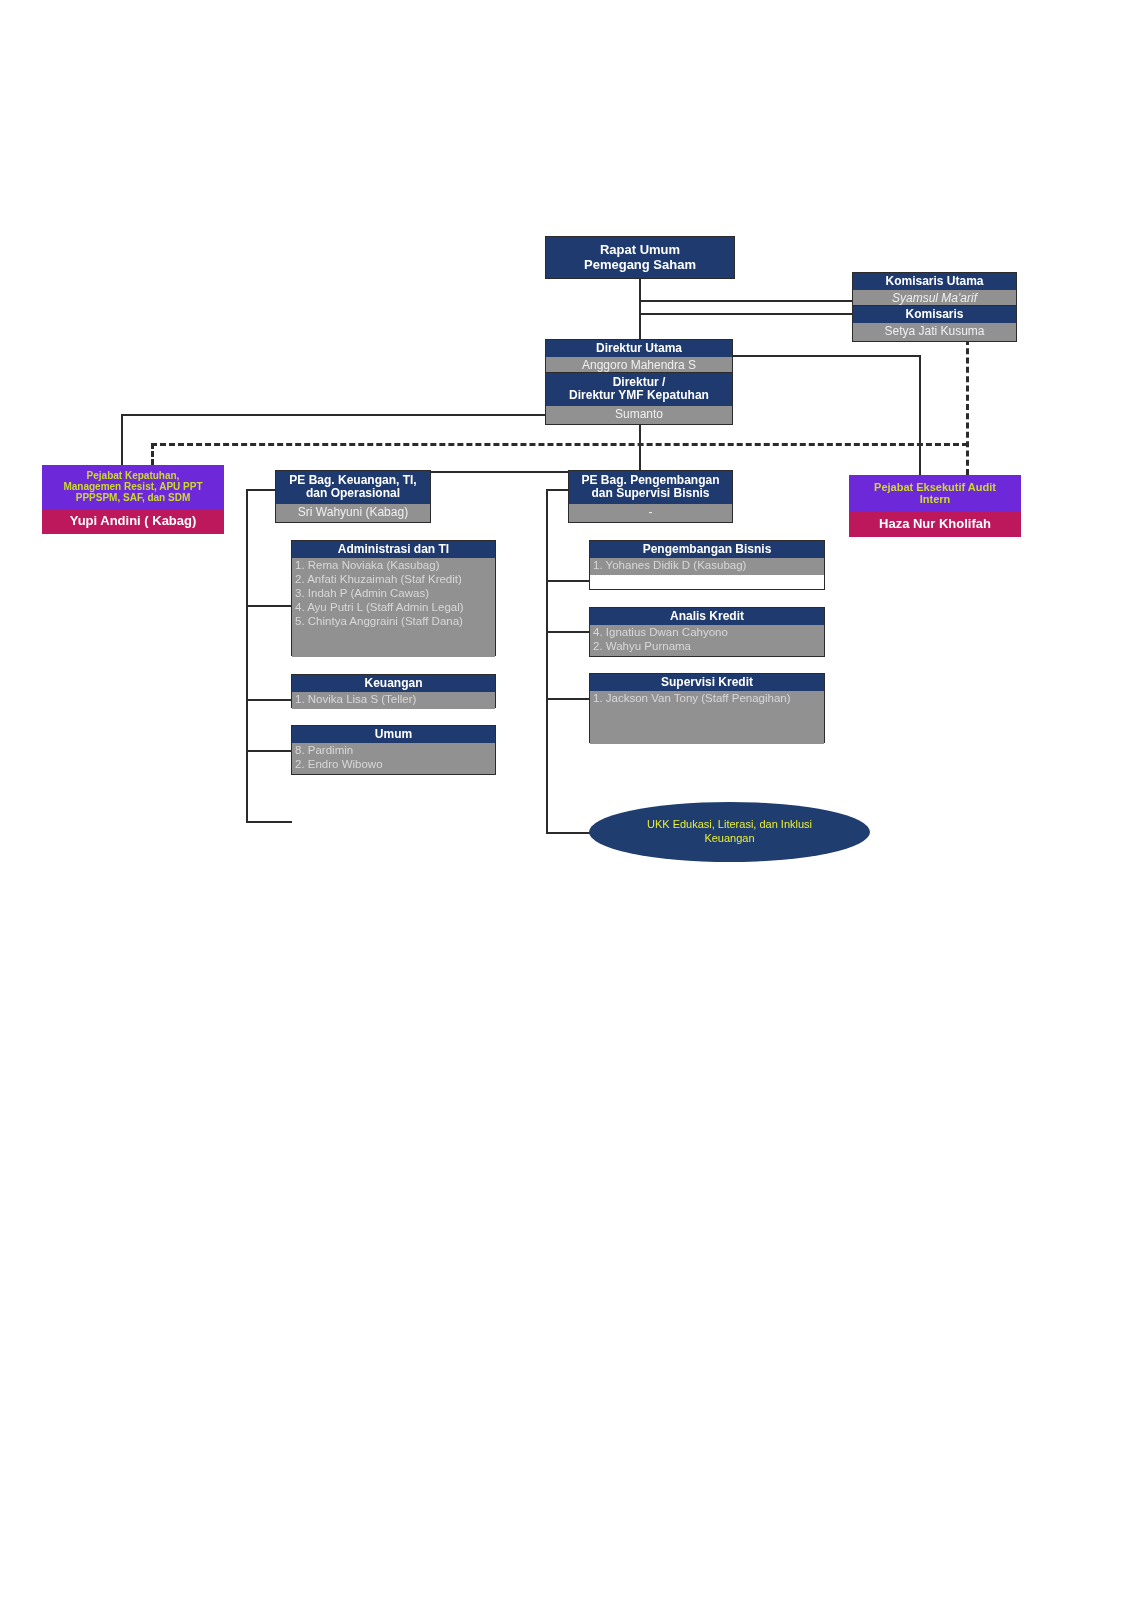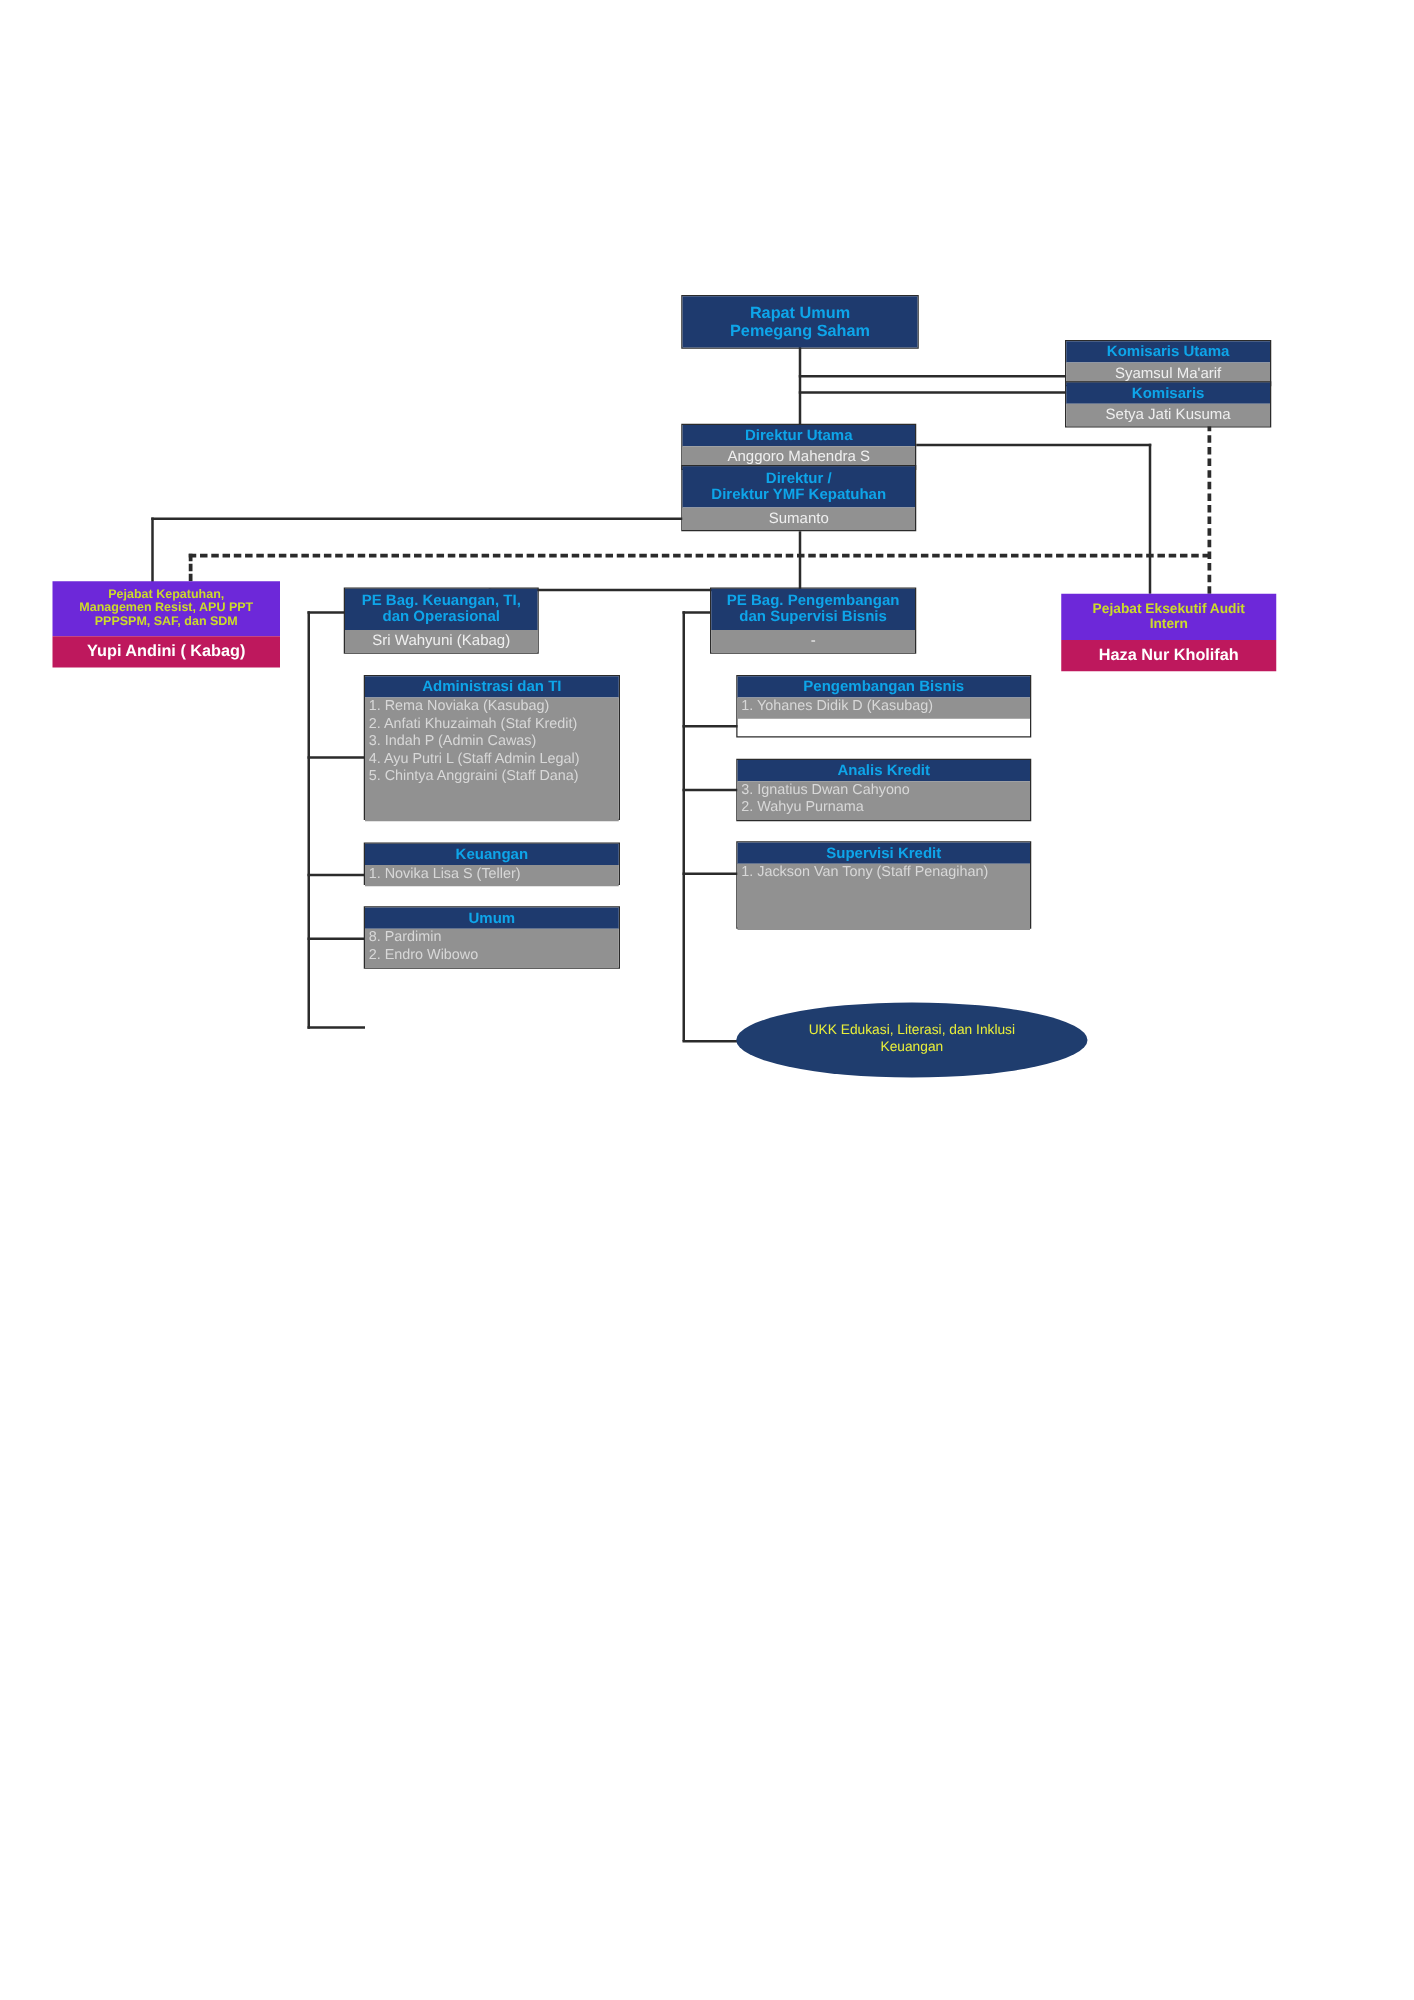--- a/index.html
+++ b/index.html
@@ -1,20 +1,20 @@
 <!DOCTYPE html>
 <html><head>
 <meta charset="utf-8">
 <style>
   html,body{margin:0;padding:0;background:#ffffff;}
   body{width:1131px;height:1600px;position:relative;font-family:"Liberation Sans",sans-serif;overflow:hidden;}
   #chart{position:absolute;left:0;top:0;width:1131px;height:1600px;}
 
   .node{position:absolute;box-sizing:border-box;border:1.5px solid #2b2b2b;z-index:3;}
-  .hdr{background:#1e3a6e;color:#0ea5e9;font-weight:bold;text-align:center;line-height:1.12;}
+  .hdr{background:#1e3a6e;color:#ffffff;font-weight:bold;text-align:center;line-height:1.12;}
   .nm{background:#919191;color:#efefef;text-align:center;line-height:1.15;}
   .lst{background:#919191;color:#d8d8d8;text-align:left;line-height:1.2;padding:1px 2px 2px 3px;}
   .lst div{white-space:nowrap;}
 
   
   .sp{border:none;}
   .sp .hdr{background:#6d28d9;color:#ccdb2a;font-weight:bold;}
   .sp .nm{background:#be185d;color:#ffffff;font-weight:bold;}
 
   .ell{position:absolute;background:#1f3d6e;border-radius:50%;color:#e8ee3a;
@@ -67,21 +67,21 @@
   <div class="ln lnh" style="left:546px;top:698px;width:44px;"></div>
   <div class="ln lnh" style="left:546px;top:832px;width:50px;"></div>
 
   <div class="node" style="left:545px;top:236px;width:190px;">
     <div class="hdr" style="font-size:13px;padding:6px 4px;white-space:pre-line;">Rapat Umum
 Pemegang Saham</div>
   </div>
 
   <div class="node" style="left:852px;top:272px;width:165px;">
     <div class="hdr" style="font-size:12px;padding:2px 20px;">Komisaris Utama</div>
-    <div class="nm" style="font-size:12px;padding:2px 15px;">Syamsul Ma'arif</div>
+    <div class="nm" style="font-size:12px;padding:2px 15px;font-style:italic;">Syamsul Ma'arif</div>
   </div>
 
   <div class="node" style="left:852px;top:305px;width:165px;">
     <div class="hdr" style="font-size:12px;padding:2px 4px;">Komisaris</div>
     <div class="nm" style="font-size:12px;padding:2px 4px;">Setya Jati Kusuma</div>
   </div>
 
   <div class="node" style="left:545px;top:339px;width:188px;">
     <div class="hdr" style="font-size:12px;padding:2px 4px;">Direktur Utama</div>
     <div class="nm" style="font-size:12px;padding:2px 4px;">Anggoro Mahendra S</div>
@@ -147,21 +147,21 @@
   <div class="node" style="left:589px;top:540px;width:236px;height:50px;">
     <div class="hdr" style="font-size:12px;padding:2px 4px;">Pengembangan Bisnis</div>
     <div class="lst" style="font-size:11.5px;">
       <div>1. Yohanes Didik D (Kasubag)</div>
     </div>
   </div>
 
   <div class="node" style="left:589px;top:607px;width:236px;height:50px;">
     <div class="hdr" style="font-size:12px;padding:2px 4px;">Analis Kredit</div>
     <div class="lst" style="font-size:11.5px;">
-      <div>3. Ignatius Dwan Cahyono</div>
+      <div>4. Ignatius Dwan Cahyono</div>
       <div>2. Wahyu Purnama</div>
     </div>
   </div>
 
   <div class="node" style="left:589px;top:673px;width:236px;height:70px;">
     <div class="hdr" style="font-size:12px;padding:2px 4px;">Supervisi Kredit</div>
     <div class="lst" style="font-size:11.5px;height:50px;">
       <div>1. Jackson Van Tony (Staff Penagihan)</div>
     </div>
   </div>

